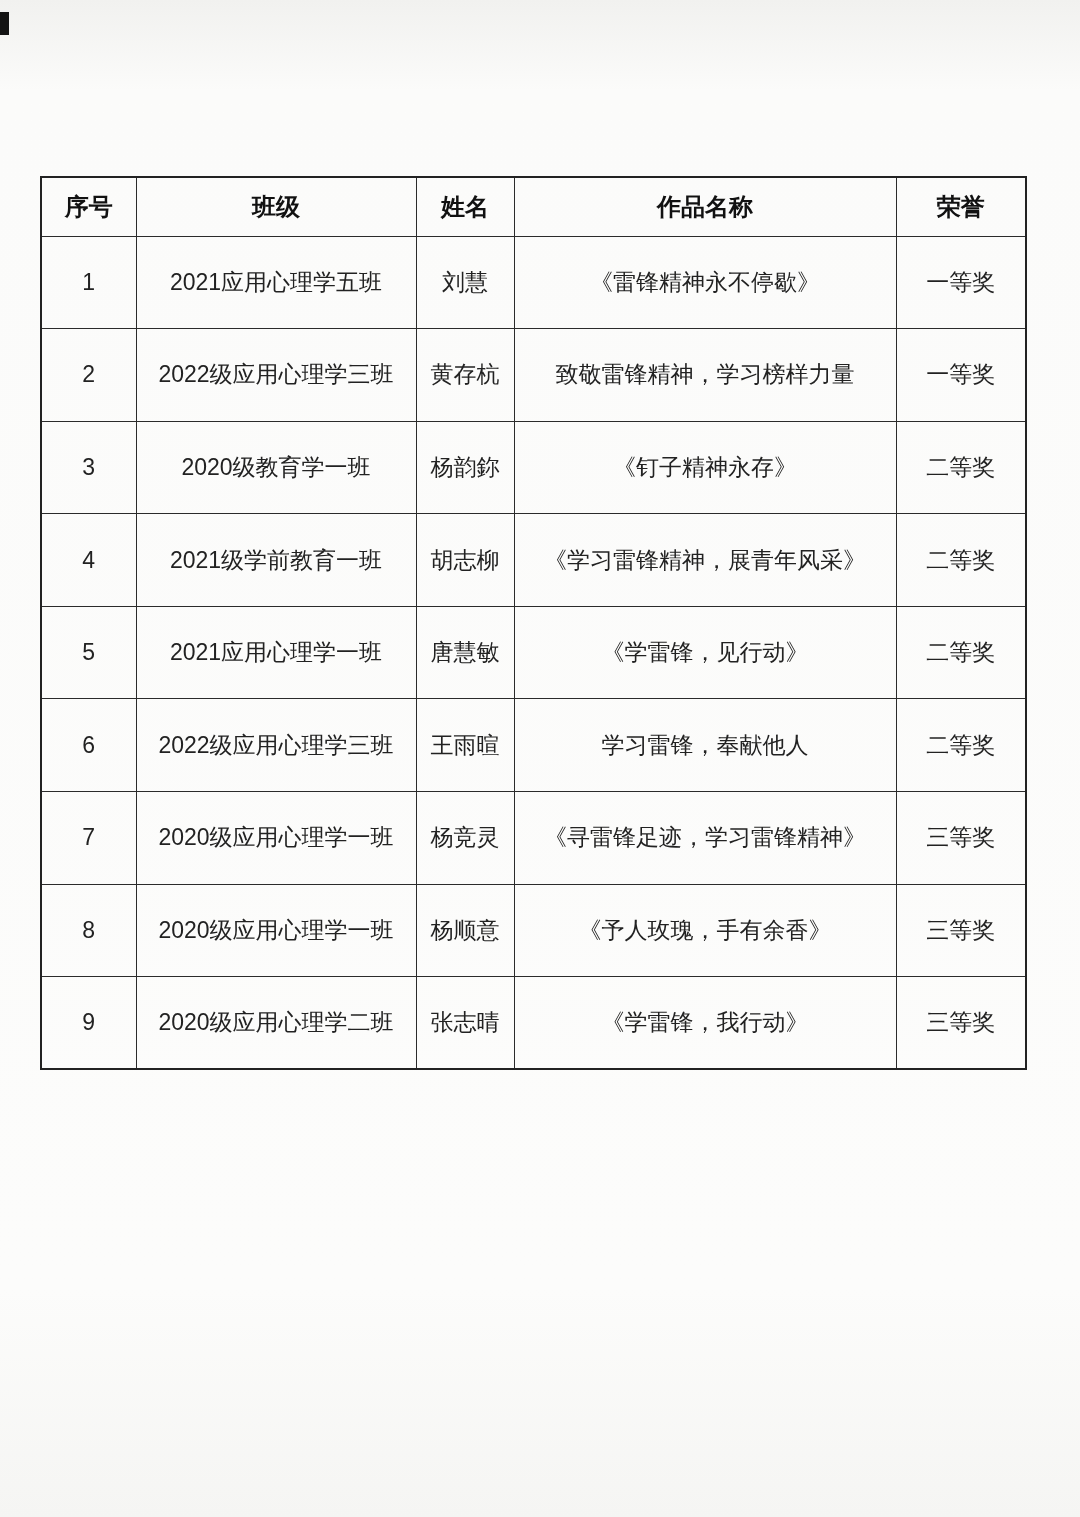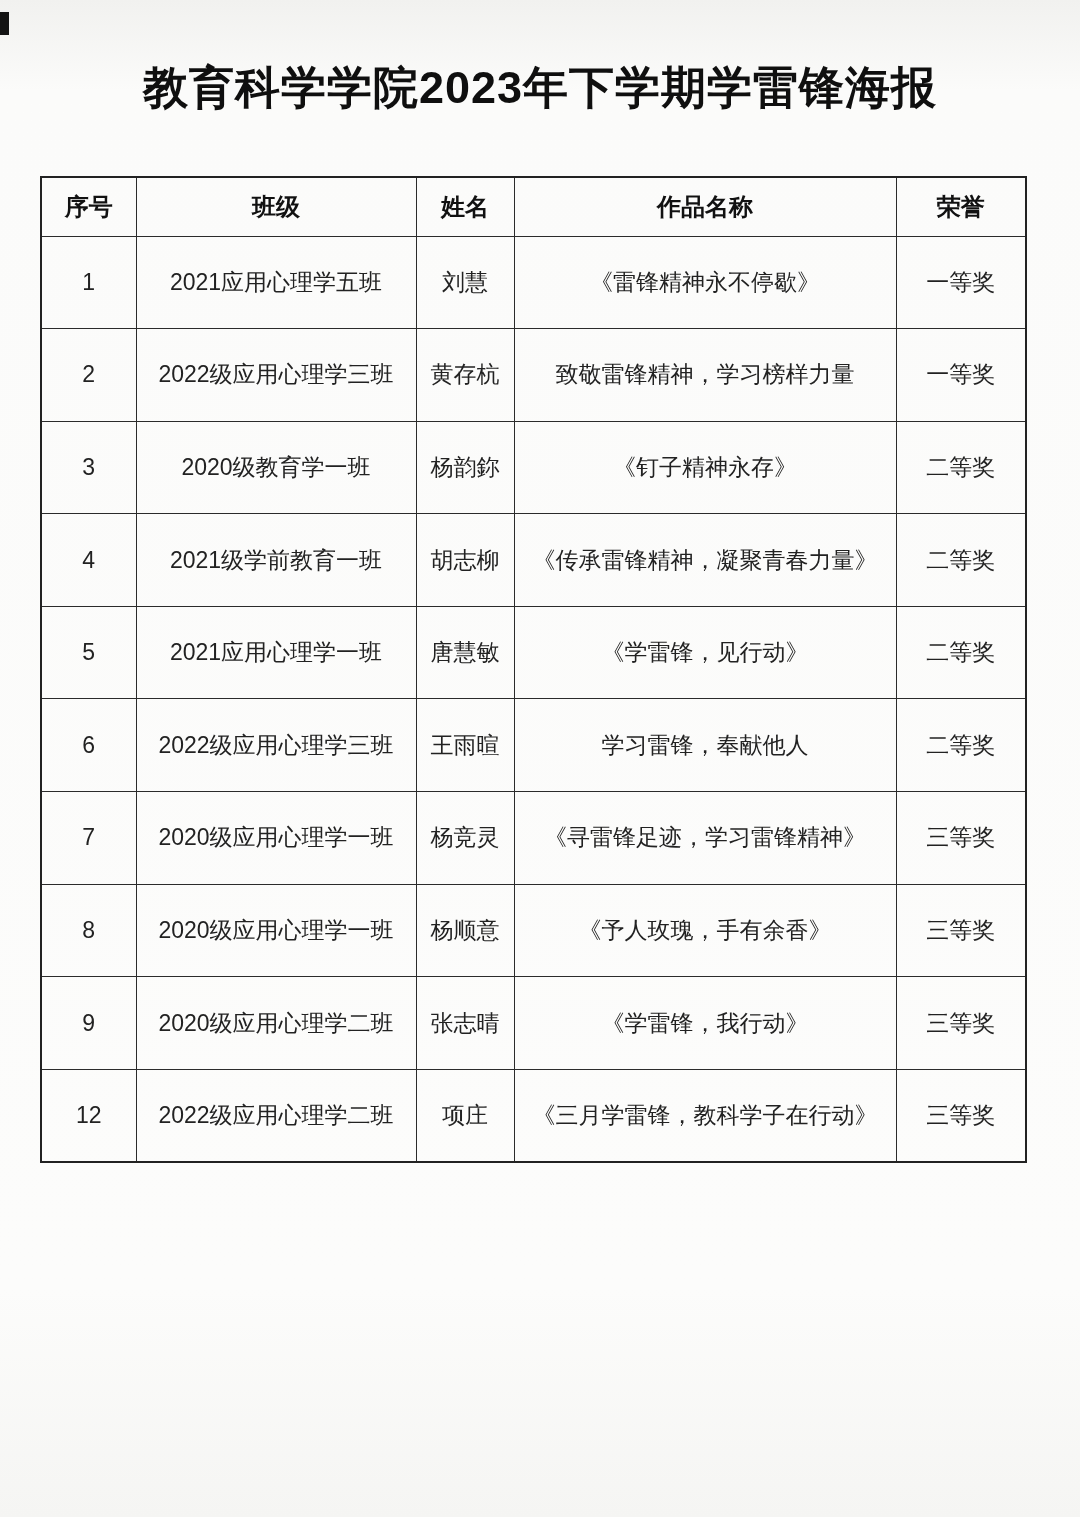--- a/index.html
+++ b/index.html
@@ -84,21 +84,21 @@
   col.c-award { width: 130px; }
 </style>
 </head>
 <body>
 
 <div class="page">
 
   <div class="corner-artifact"></div>
 
   <h1 class="title">
-    <span>教育科学学院2023年下学期学雷锋海报</span><br>
+    <br>
   </h1>
 
   <table class="award-table">
     <colgroup>
       <col class="c-no">
         <col class="c-class">
         <col class="c-name">
         <col class="c-work">
         <col class="c-award">
     </colgroup>
@@ -130,21 +130,21 @@
           <td>3</td>
           <td>2020级教育学一班</td>
           <td>杨韵鉨</td>
           <td>《钉子精神永存》</td>
           <td>二等奖</td>
         </tr>
         <tr>
           <td>4</td>
           <td>2021级学前教育一班</td>
           <td>胡志柳</td>
-          <td>《传承雷锋精神，凝聚青春力量》</td>
+          <td>《学习雷锋精神，展青年风采》</td>
           <td>二等奖</td>
         </tr>
         <tr>
           <td>5</td>
           <td>2021应用心理学一班</td>
           <td>唐慧敏</td>
           <td>《学雷锋，见行动》</td>
           <td>二等奖</td>
         </tr>
         <tr>
@@ -168,23 +168,16 @@
           <td>《予人玫瑰，手有余香》</td>
           <td>三等奖</td>
         </tr>
         <tr>
           <td>9</td>
           <td>2020级应用心理学二班</td>
           <td>张志晴</td>
           <td>《学雷锋，我行动》</td>
           <td>三等奖</td>
         </tr>
-        <tr>
-          <td>12</td>
-          <td>2022级应用心理学二班</td>
-          <td>项庄</td>
-          <td>《三月学雷锋，教科学子在行动》</td>
-          <td>三等奖</td>
-        </tr>
       </tbody>
   </table>
 
 </div>
 
 </body></html>

